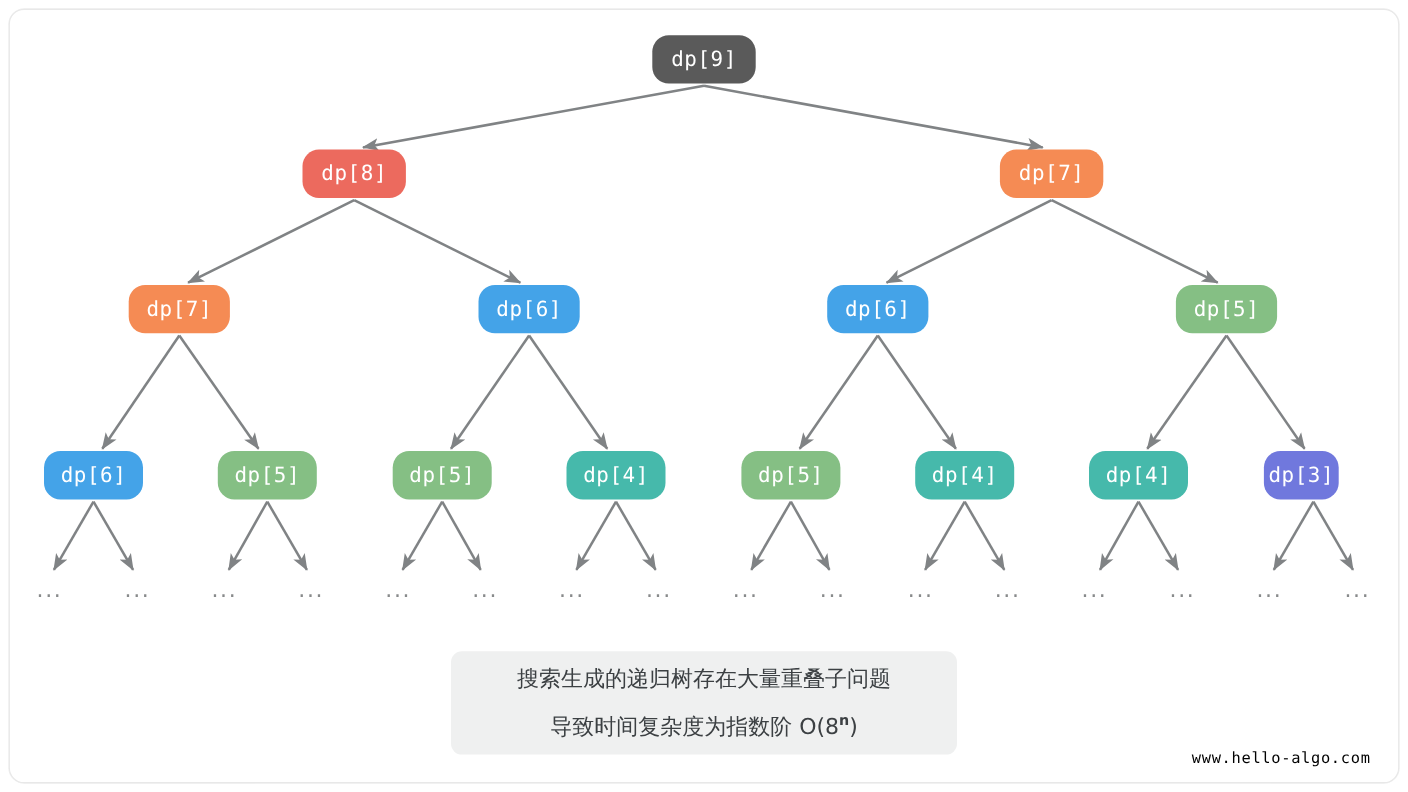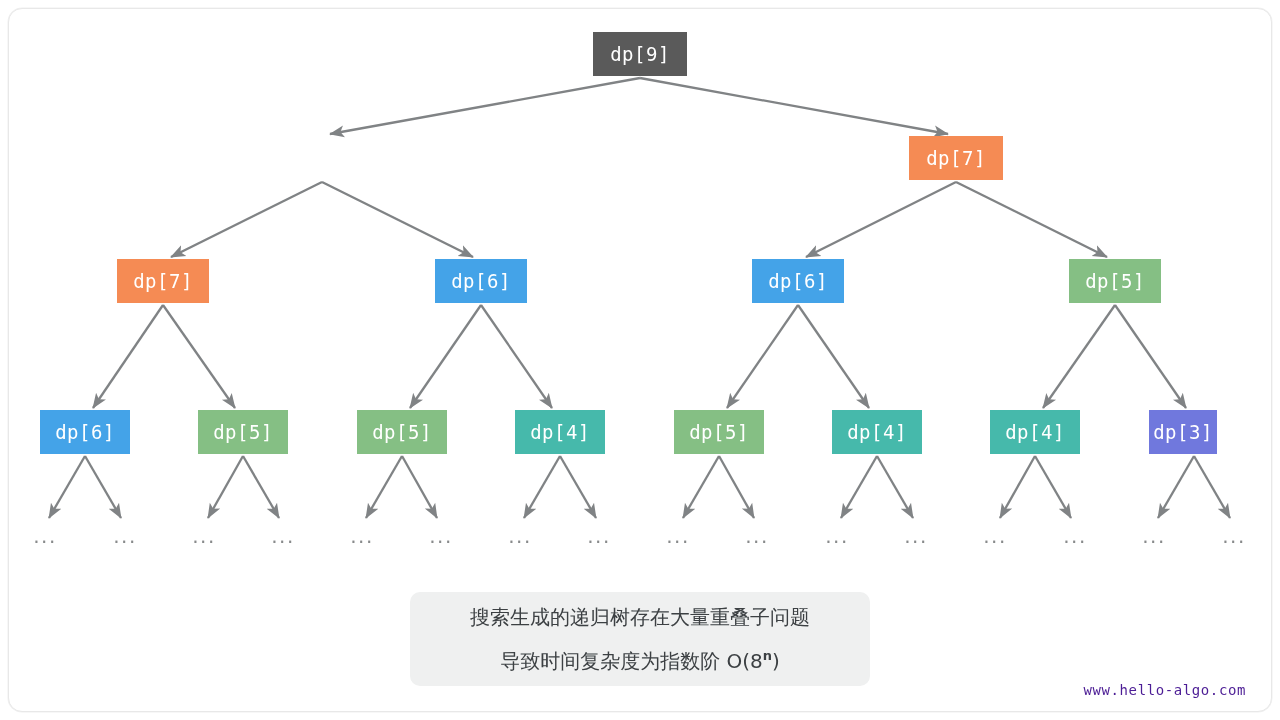--- a/index.html
+++ b/index.html
@@ -39,21 +39,21 @@
     top: 0;
     width: 1280px;
     height: 720px;
     pointer-events: none;
   }
 
   .node {
     position: absolute;
     box-sizing: border-box;
     height: 44px;
-    border-radius: 0;
+    border-radius: 15px;
     display: flex;
     align-items: center;
     justify-content: center;
     color: #ffffff;
     font-family: "DejaVu Sans Mono", "Liberation Mono", monospace;
     font-size: 19px;
     letter-spacing: 0.5px;
     white-space: nowrap;
   }
 
@@ -95,21 +95,21 @@
   .caption-line sup {
     font-size: 13px;
     font-weight: bold;
     vertical-align: super;
   }
 
   #watermark {
     position: absolute;
     right: 34px;
     bottom: 22px;
-    color: #4c1d95;
+    color: #000000;
     font-family: "DejaVu Sans Mono", "Liberation Mono", monospace;
     font-size: 14px;
     letter-spacing: 0.6px;
     white-space: nowrap;
   }
 </style>
 </head>
 <body>
 
 <div id="canvas">
@@ -155,20 +155,21 @@
       <line x1="877" y1="456" x2="913" y2="518"></line>
       <line x1="1035" y1="456" x2="1000" y2="518"></line>
       <line x1="1035" y1="456" x2="1071" y2="518"></line>
       <line x1="1194" y1="456" x2="1158" y2="518"></line>
       <line x1="1194" y1="456" x2="1230" y2="518"></line>
     </g>
   </svg>
 
   <div class="node" style="width: 94px; left: 593px; top: 32px; background: rgb(90, 90, 90);">dp[9]</div>
 
+  <div class="node" style="width: 94px; left: 275px; top: 136px; background: rgb(236, 106, 94);">dp[8]</div>
   <div class="node" style="width: 94px; left: 909px; top: 136px; background: rgb(245, 139, 84);">dp[7]</div>
 
   <div class="node" style="width: 92px; left: 117px; top: 259px; background: rgb(245, 139, 84);">dp[7]</div>
   <div class="node" style="width: 92px; left: 435px; top: 259px; background: rgb(68, 163, 232);">dp[6]</div>
   <div class="node" style="width: 92px; left: 752px; top: 259px; background: rgb(68, 163, 232);">dp[6]</div>
   <div class="node" style="width: 92px; left: 1069px; top: 259px; background: rgb(133, 191, 132);">dp[5]</div>
 
   <div class="node" style="width: 90px; left: 40px; top: 410px; background: rgb(68, 163, 232);">dp[6]</div>
   <div class="node" style="width: 90px; left: 198px; top: 410px; background: rgb(133, 191, 132);">dp[5]</div>
   <div class="node" style="width: 90px; left: 357px; top: 410px; background: rgb(133, 191, 132);">dp[5]</div>

